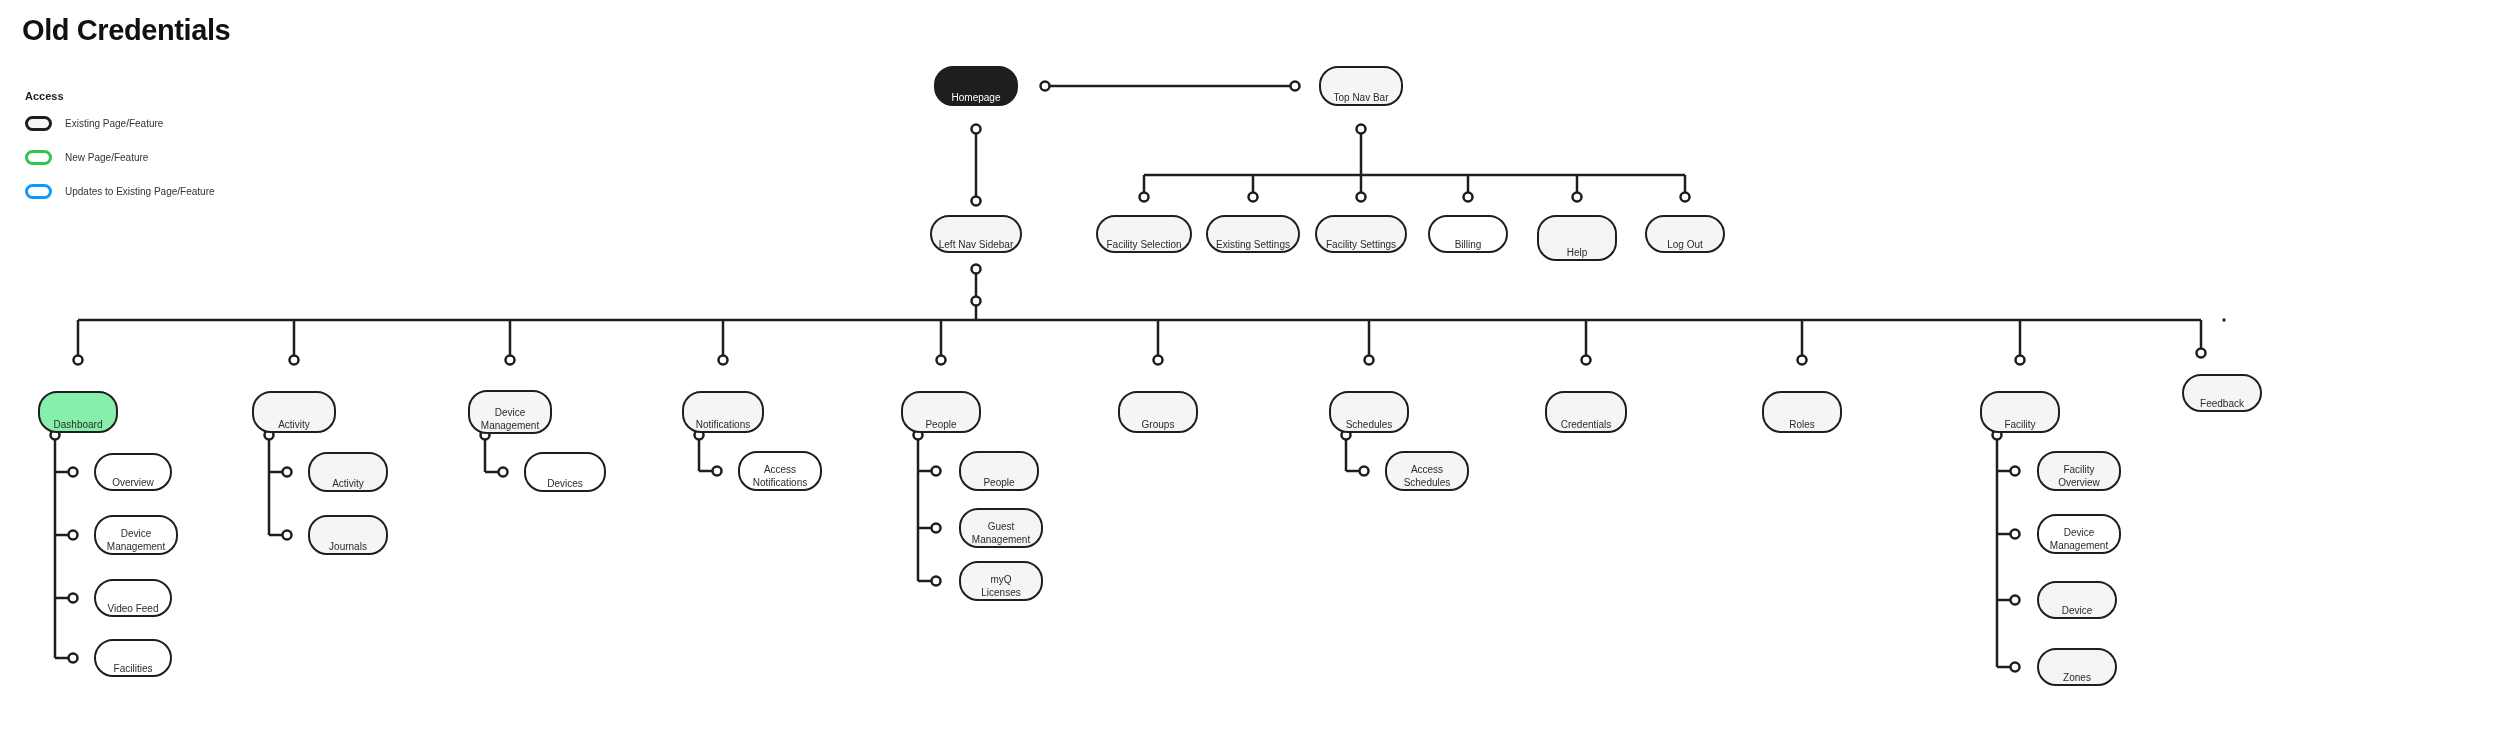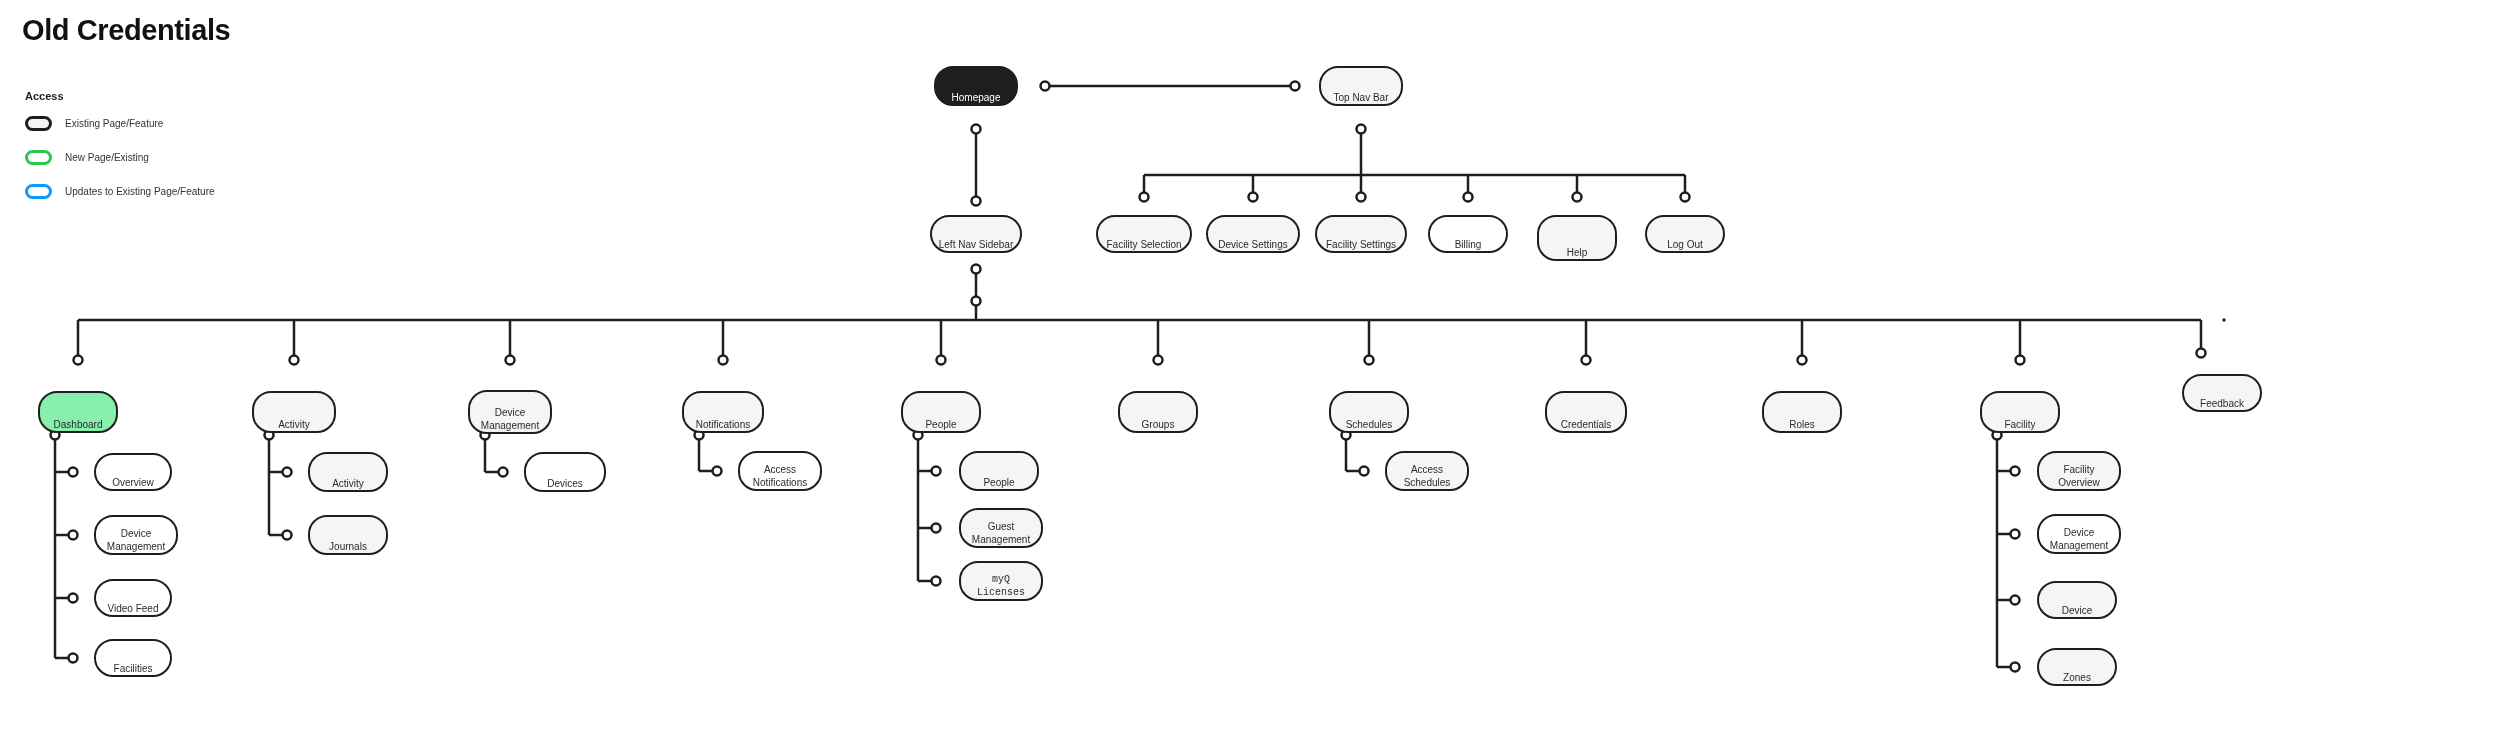--- a/index.html
+++ b/index.html
@@ -47,21 +47,21 @@
 
   <div class="legend">
     <div class="legend-heading">Access</div>
     <div>
         <div class="legend-item">
           <span class="legend-pill" style="border-color: rgb(30, 30, 30); background: rgb(245, 245, 245);"></span>
           <span class="legend-label">Existing Page/Feature</span>
         </div>
         <div class="legend-item">
           <span class="legend-pill" style="border-color: rgb(45, 198, 83); background: rgb(255, 255, 255);"></span>
-          <span class="legend-label">New Page/Existing</span>
+          <span class="legend-label">New Page/Feature</span>
         </div>
         <div class="legend-item">
           <span class="legend-pill" style="border-color: rgb(13, 153, 255); background: rgb(255, 255, 255);"></span>
           <span class="legend-label">Updates to Existing Page/Feature</span>
         </div>
       </div>
   </div>
 
   <svg class="connector-layer" width="2500" height="730" viewBox="0 0 2500 730">
       <line x1="1040" y1="86" x2="1300" y2="86" stroke="#1e1e1e" stroke-width="2.5"></line>
@@ -166,21 +166,21 @@
       <div class="node" style="left: 1319px; top: 66px; width: 84px; height: 40px;">
         <span class="lbl">Top Nav Bar</span>
       </div>
       <div class="node" style="left: 930px; top: 215px; width: 92px; height: 38px;">
         <span class="lbl">Left Nav Sidebar</span>
       </div>
       <div class="node" style="left: 1096px; top: 215px; width: 96px; height: 38px;">
         <span class="lbl">Facility Selection</span>
       </div>
       <div class="node" style="left: 1206px; top: 215px; width: 94px; height: 38px;">
-        <span class="lbl">Device Settings</span>
+        <span class="lbl">Existing Settings</span>
       </div>
       <div class="node" style="left: 1315px; top: 215px; width: 92px; height: 38px;">
         <span class="lbl">Facility Settings</span>
       </div>
       <div class="node" style="left: 1428px; top: 215px; width: 80px; height: 38px; background: rgb(255, 255, 255);">
         <span class="lbl">Billing</span>
       </div>
       <div class="node" style="left: 1537px; top: 215px; width: 80px; height: 46px;">
         <span class="lbl">Help</span>
       </div>
@@ -247,21 +247,21 @@
         <span class="lbl">Access
 Notifications</span>
       </div>
       <div class="node" style="left: 959px; top: 451px; width: 80px; height: 40px;">
         <span class="lbl">People</span>
       </div>
       <div class="node wrap" style="left: 959px; top: 508px; width: 84px; height: 40px;">
         <span class="lbl">Guest
 Management</span>
       </div>
-      <div class="node wrap" style="left: 959px; top: 561px; width: 84px; height: 40px; font-family: Liberation Mono, monospace;">
+      <div class="node wrap" style="left: 959px; top: 561px; width: 84px; height: 40px;">
         <span class="lbl">myQ
 Licenses</span>
       </div>
       <div class="node wrap" style="left: 1385px; top: 451px; width: 84px; height: 40px;">
         <span class="lbl">Access
 Schedules</span>
       </div>
       <div class="node wrap" style="left: 2037px; top: 451px; width: 84px; height: 40px;">
         <span class="lbl">Facility
 Overview</span>

